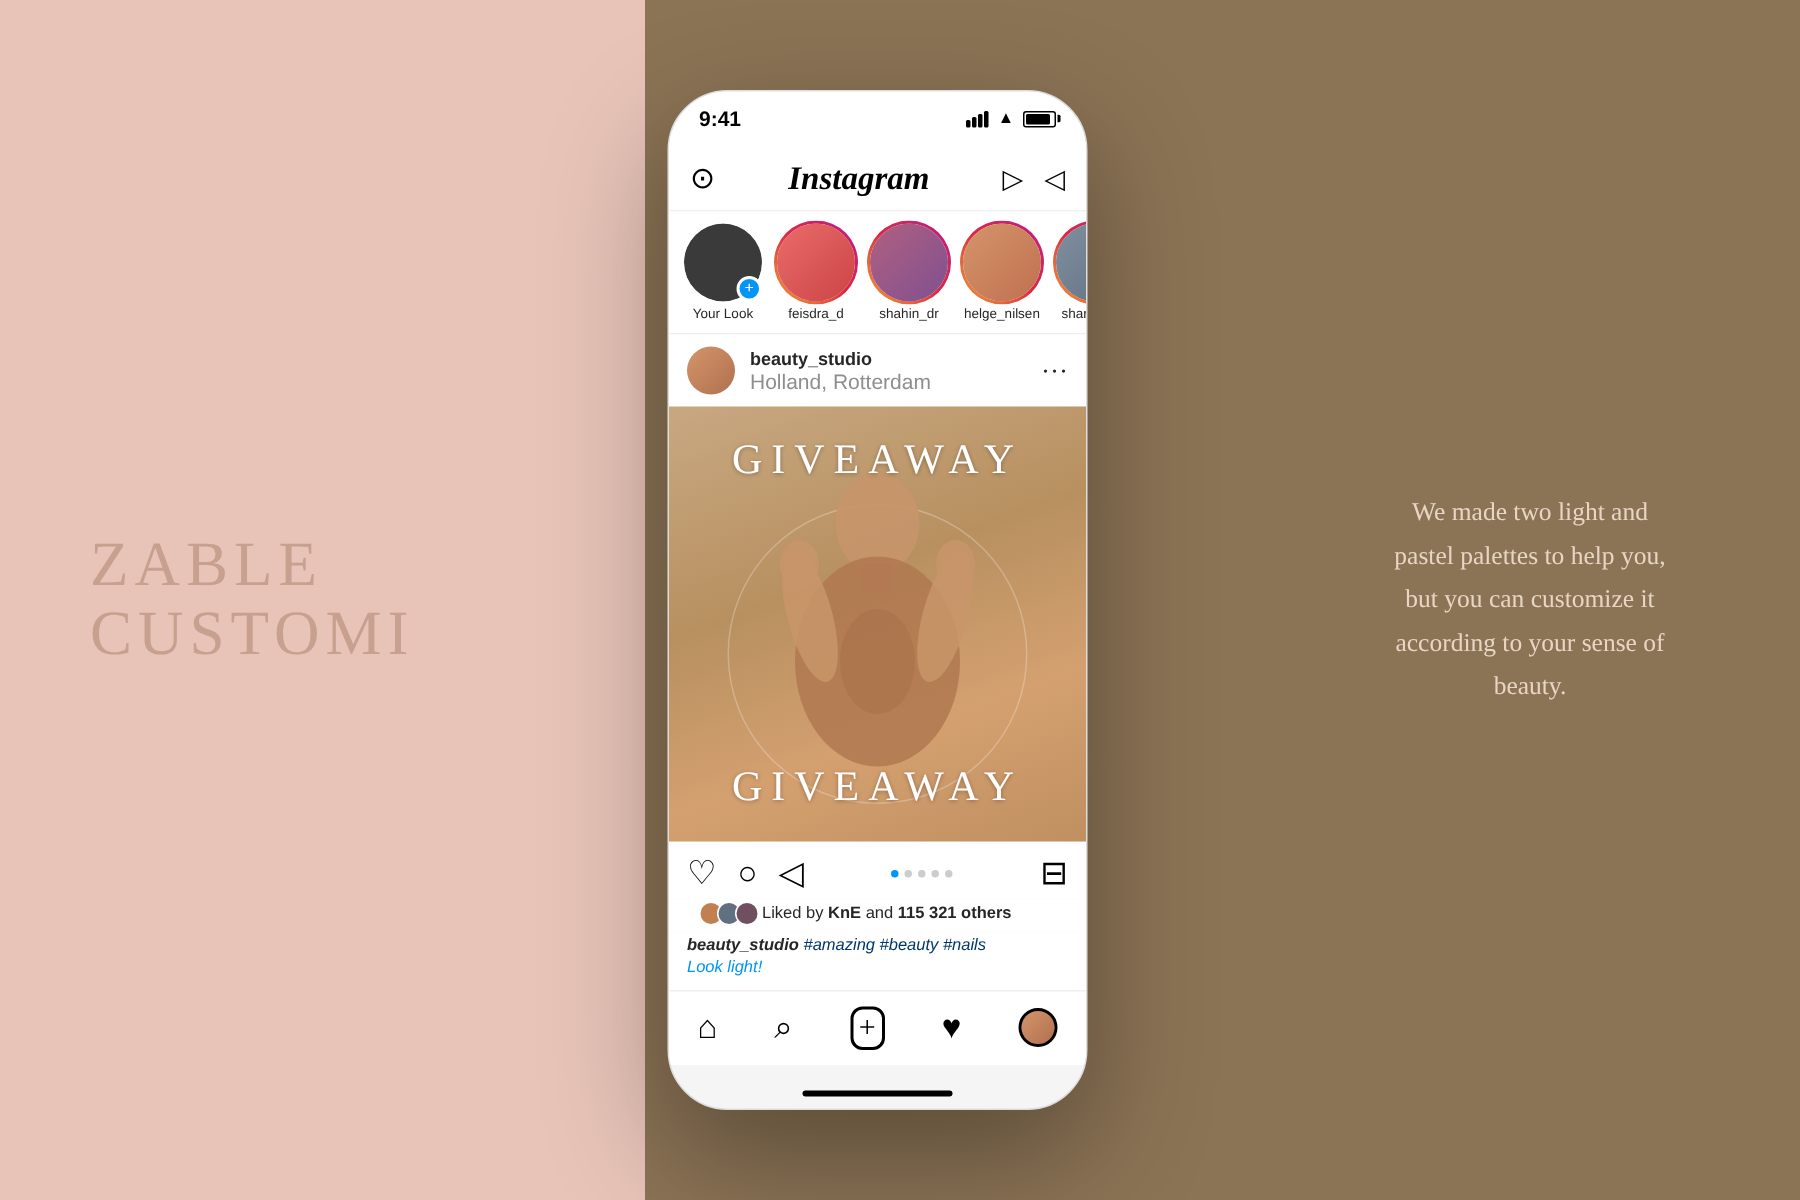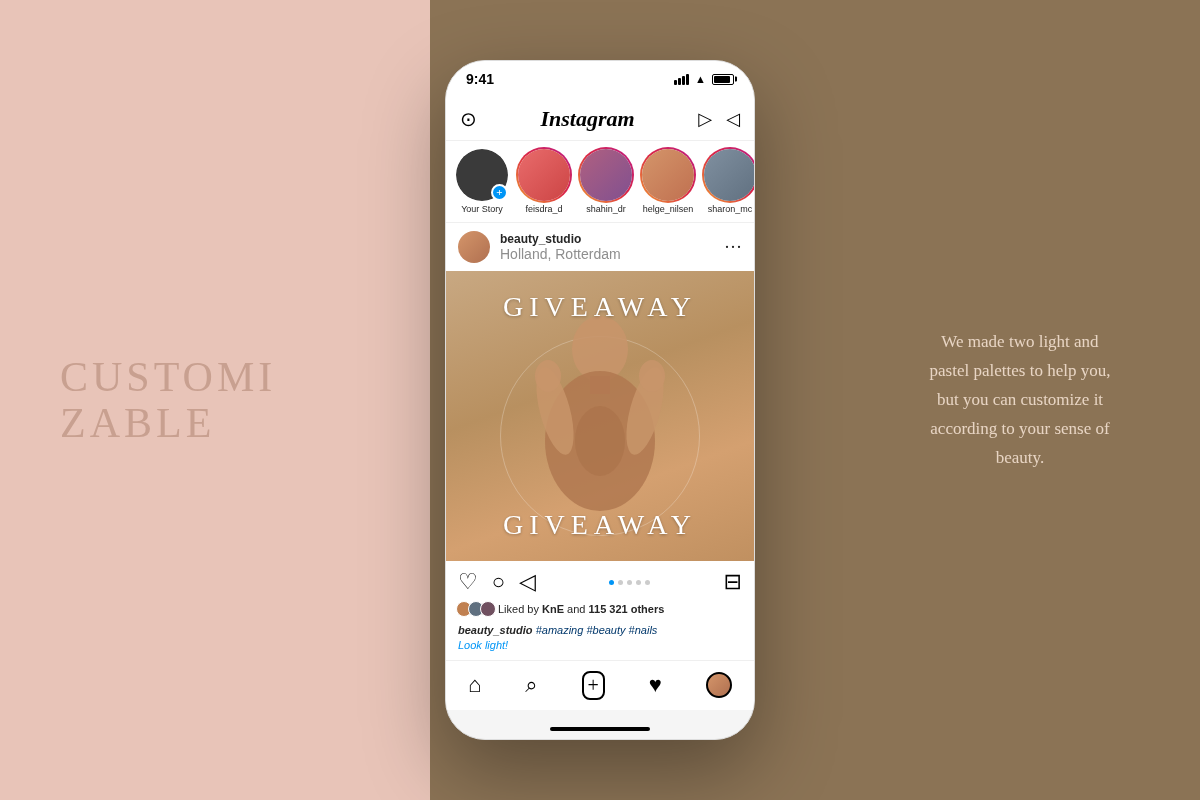--- a/index.html
+++ b/index.html
@@ -61,21 +61,21 @@
     .phone-wrapper {
       position: absolute;
       left: 50%;
       top: 50%;
       transform: translate(-50%, -50%);
       width: 310px;
       height: 680px;
     }
 
     .phone {
-      width: 310px;
+      width: 280px;
       height: 680px;
       background: #f5f5f5;
       border-radius: 40px;
       box-shadow: 0 30px 80px rgba(0,0,0,0.35);
       overflow: hidden;
       position: relative;
       border: 1px solid #ddd;
     }
 
     
@@ -343,21 +343,21 @@
     .dot {
       width: 5px; height: 5px;
       border-radius: 50%;
       background: #ccc;
     }
     .dot.active { background: #0095f6; width: 5px; height: 5px; }
 
     
     .post-likes {
       background: white;
-      padding: 2px 10px 4px;
+      padding: 2px 20px 4px;
       display: flex;
       align-items: center;
       gap: 6px;
     }
 
     .like-avatars { display: flex; gap: -4px; }
     .like-avatar {
       width: 16px; height: 16px;
       border-radius: 50%;
       border: 1.5px solid white;
@@ -422,22 +422,22 @@
     }
   </style>
 </head>
 <body>
 
 <div class="background">
   <div class="bg-left"></div>
   <div class="bg-right"></div>
 
   <div class="left-text">
+    <div>ZABLE</div>
     <div>CUSTOMI</div>
-    <div>ZABLE</div>
   </div>
 
   <div class="right-text">We made two light and pastel palettes to help you, but you can customize it according to your sense of beauty.</div>
 
   <div class="phone-wrapper">
     <div class="phone">
 
       <div class="status-bar">
         <span class="status-time">9:41</span>
         <div class="status-icons">
@@ -465,21 +465,21 @@
 
       <div class="stories-row">
 
         <div class="story-item">
           <div class="story-avatar" style="position:relative;">
             <div class="your-story-avatar">
               <div class="your-story-avatar-inner"></div>
             </div>
             <div class="add-badge">+</div>
           </div>
-          <span class="story-name">Your Story</span>
+          <span class="story-name">Your Look</span>
         </div>
 
         <div class="story-item">
           <div class="story-avatar" style="position:relative;">
             <div class="story-ring"></div>
             <div class="story-avatar-img avatar-1" style="width:52px;height:52px;border-radius:50%;"></div>
           </div>
           <span class="story-name">feisdra_d</span>
         </div>
 

